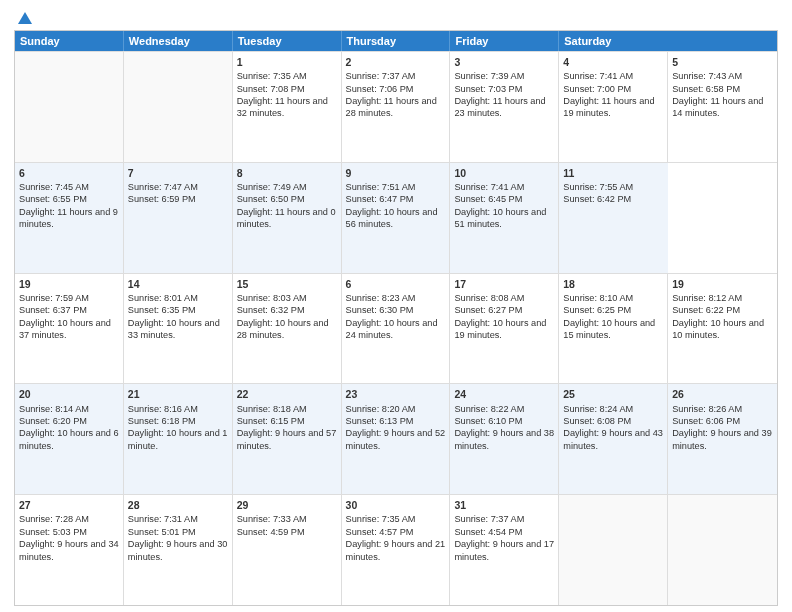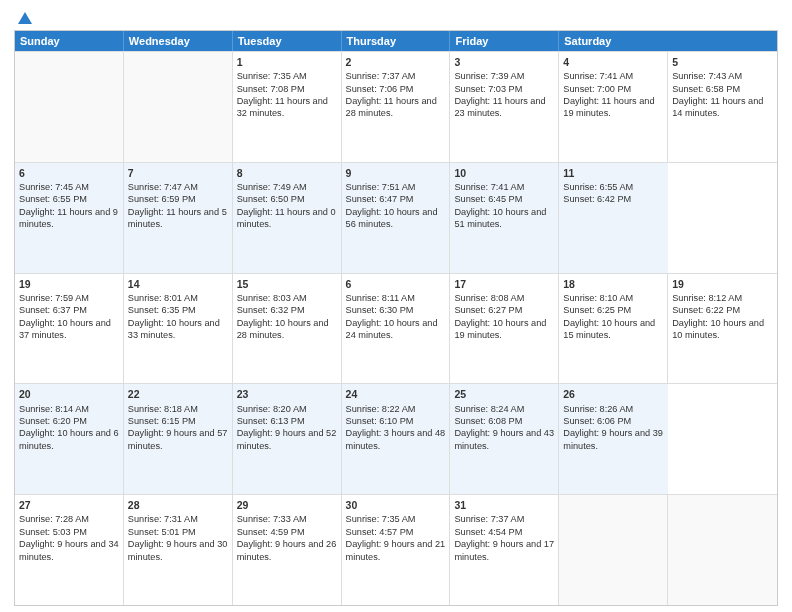--- a/index.html
+++ b/index.html
@@ -138,47 +138,48 @@
           <div class="cal-cell empty"></div>
           <div class="cal-cell empty"></div>
           <div class="cal-cell"><span class="day-num">1</span><span>Sunrise: 7:35 AM</span><br><span>Sunset: 7:08 PM</span><br><span>Daylight: 11 hours and 32 minutes.</span></div>
           <div class="cal-cell"><span class="day-num">2</span><span>Sunrise: 7:37 AM</span><br><span>Sunset: 7:06 PM</span><br><span>Daylight: 11 hours and 28 minutes.</span></div>
           <div class="cal-cell"><span class="day-num">3</span><span>Sunrise: 7:39 AM</span><br><span>Sunset: 7:03 PM</span><br><span>Daylight: 11 hours and 23 minutes.</span></div>
           <div class="cal-cell"><span class="day-num">4</span><span>Sunrise: 7:41 AM</span><br><span>Sunset: 7:00 PM</span><br><span>Daylight: 11 hours and 19 minutes.</span></div>
           <div class="cal-cell"><span class="day-num">5</span><span>Sunrise: 7:43 AM</span><br><span>Sunset: 6:58 PM</span><br><span>Daylight: 11 hours and 14 minutes.</span></div>
         </div>
         <div class="cal-row">
           <div class="cal-cell"><span class="day-num">6</span><span>Sunrise: 7:45 AM</span><br><span>Sunset: 6:55 PM</span><br><span>Daylight: 11 hours and 9 minutes.</span></div>
-          <div class="cal-cell"><span class="day-num">7</span><span>Sunrise: 7:47 AM</span><br><span>Sunset: 6:59 PM</span><br><span>Daylight: 11 hours and 5 minutes.</span></div>
+          <div class="cal-cell"><span class="day-num">7</span><span>Sunrise: 7:47 AM</span><br><span>Sunset: 6:59 PM</span><br></div>
           <div class="cal-cell"><span class="day-num">8</span><span>Sunrise: 7:49 AM</span><br><span>Sunset: 6:50 PM</span><br><span>Daylight: 11 hours and 0 minutes.</span></div>
           <div class="cal-cell"><span class="day-num">9</span><span>Sunrise: 7:51 AM</span><br><span>Sunset: 6:47 PM</span><br><span>Daylight: 10 hours and 56 minutes.</span></div>
           <div class="cal-cell"><span class="day-num">10</span><span>Sunrise: 7:41 AM</span><br><span>Sunset: 6:45 PM</span><br><span>Daylight: 10 hours and 51 minutes.</span></div>
-          <div class="cal-cell"><span class="day-num">11</span><span>Sunrise: 6:55 AM</span><br><span>Sunset: 6:42 PM</span><br></div>
+          <div class="cal-cell"><span class="day-num">11</span><span>Sunrise: 7:55 AM</span><br><span>Sunset: 6:42 PM</span><br></div>
         </div>
         <div class="cal-row">
           <div class="cal-cell"><span class="day-num">19</span><span>Sunrise: 7:59 AM</span><br><span>Sunset: 6:37 PM</span><br><span>Daylight: 10 hours and 37 minutes.</span></div>
           <div class="cal-cell"><span class="day-num">14</span><span>Sunrise: 8:01 AM</span><br><span>Sunset: 6:35 PM</span><br><span>Daylight: 10 hours and 33 minutes.</span></div>
           <div class="cal-cell"><span class="day-num">15</span><span>Sunrise: 8:03 AM</span><br><span>Sunset: 6:32 PM</span><br><span>Daylight: 10 hours and 28 minutes.</span></div>
-          <div class="cal-cell"><span class="day-num">6</span><span>Sunrise: 8:11 AM</span><br><span>Sunset: 6:30 PM</span><br><span>Daylight: 10 hours and 24 minutes.</span></div>
+          <div class="cal-cell"><span class="day-num">6</span><span>Sunrise: 8:23 AM</span><br><span>Sunset: 6:30 PM</span><br><span>Daylight: 10 hours and 24 minutes.</span></div>
           <div class="cal-cell"><span class="day-num">17</span><span>Sunrise: 8:08 AM</span><br><span>Sunset: 6:27 PM</span><br><span>Daylight: 10 hours and 19 minutes.</span></div>
           <div class="cal-cell"><span class="day-num">18</span><span>Sunrise: 8:10 AM</span><br><span>Sunset: 6:25 PM</span><br><span>Daylight: 10 hours and 15 minutes.</span></div>
           <div class="cal-cell"><span class="day-num">19</span><span>Sunrise: 8:12 AM</span><br><span>Sunset: 6:22 PM</span><br><span>Daylight: 10 hours and 10 minutes.</span></div>
         </div>
         <div class="cal-row">
           <div class="cal-cell"><span class="day-num">20</span><span>Sunrise: 8:14 AM</span><br><span>Sunset: 6:20 PM</span><br><span>Daylight: 10 hours and 6 minutes.</span></div>
+          <div class="cal-cell"><span class="day-num">21</span><span>Sunrise: 8:16 AM</span><br><span>Sunset: 6:18 PM</span><br><span>Daylight: 10 hours and 1 minute.</span></div>
           <div class="cal-cell"><span class="day-num">22</span><span>Sunrise: 8:18 AM</span><br><span>Sunset: 6:15 PM</span><br><span>Daylight: 9 hours and 57 minutes.</span></div>
           <div class="cal-cell"><span class="day-num">23</span><span>Sunrise: 8:20 AM</span><br><span>Sunset: 6:13 PM</span><br><span>Daylight: 9 hours and 52 minutes.</span></div>
-          <div class="cal-cell"><span class="day-num">24</span><span>Sunrise: 8:22 AM</span><br><span>Sunset: 6:10 PM</span><br><span>Daylight: 3 hours and 48 minutes.</span></div>
+          <div class="cal-cell"><span class="day-num">24</span><span>Sunrise: 8:22 AM</span><br><span>Sunset: 6:10 PM</span><br><span>Daylight: 9 hours and 38 minutes.</span></div>
           <div class="cal-cell"><span class="day-num">25</span><span>Sunrise: 8:24 AM</span><br><span>Sunset: 6:08 PM</span><br><span>Daylight: 9 hours and 43 minutes.</span></div>
           <div class="cal-cell"><span class="day-num">26</span><span>Sunrise: 8:26 AM</span><br><span>Sunset: 6:06 PM</span><br><span>Daylight: 9 hours and 39 minutes.</span></div>
         </div>
         <div class="cal-row">
           <div class="cal-cell"><span class="day-num">27</span><span>Sunrise: 7:28 AM</span><br><span>Sunset: 5:03 PM</span><br><span>Daylight: 9 hours and 34 minutes.</span></div>
           <div class="cal-cell"><span class="day-num">28</span><span>Sunrise: 7:31 AM</span><br><span>Sunset: 5:01 PM</span><br><span>Daylight: 9 hours and 30 minutes.</span></div>
-          <div class="cal-cell"><span class="day-num">29</span><span>Sunrise: 7:33 AM</span><br><span>Sunset: 4:59 PM</span><br><span>Daylight: 9 hours and 26 minutes.</span></div>
+          <div class="cal-cell"><span class="day-num">29</span><span>Sunrise: 7:33 AM</span><br><span>Sunset: 4:59 PM</span><br></div>
           <div class="cal-cell"><span class="day-num">30</span><span>Sunrise: 7:35 AM</span><br><span>Sunset: 4:57 PM</span><br><span>Daylight: 9 hours and 21 minutes.</span></div>
           <div class="cal-cell"><span class="day-num">31</span><span>Sunrise: 7:37 AM</span><br><span>Sunset: 4:54 PM</span><br><span>Daylight: 9 hours and 17 minutes.</span></div>
           <div class="cal-cell empty"></div>
           <div class="cal-cell empty"></div>
         </div>
       </div>
   </div>
 </div>
 
 </body></html>

